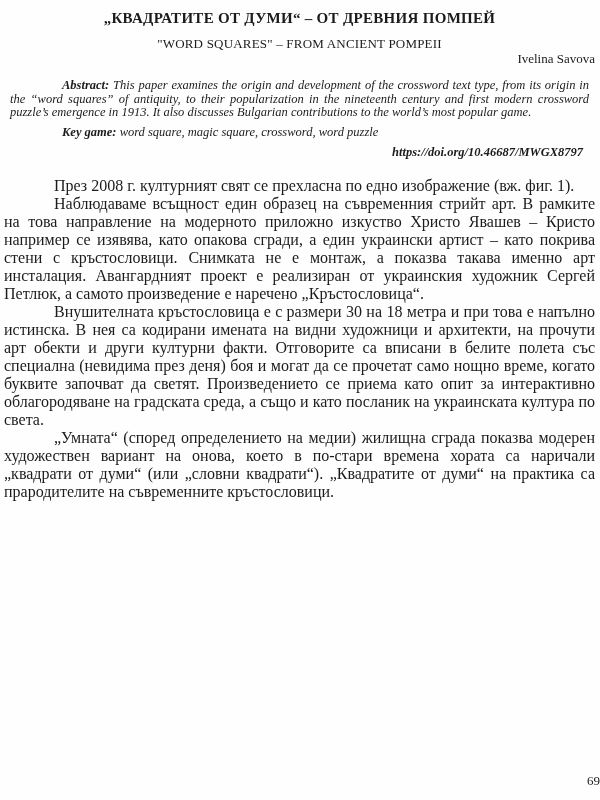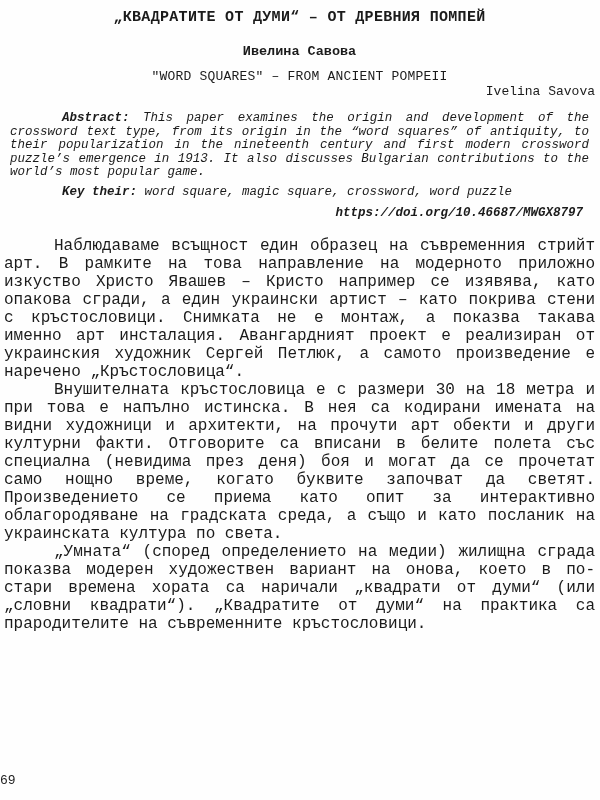--- a/index.html
+++ b/index.html
@@ -6,21 +6,21 @@
     margin: 0;
     padding: 0;
     background: #ffffff;
   }
   .page {
     position: relative;
     width: 600px;
     height: 800px;
     background: #fefefe;
     color: #1b1b1b;
-    font-family: Liberation Mono, monospace;
+    font-family: Liberation Serif, serif;
     overflow: hidden;
     box-sizing: border-box;
     padding: 9px 5px 0 4px;
   }
   .title-bg {
     margin: 0;
     text-align: center;
     font-size: 15px;
     font-weight: bold;
     line-height: 18px;
@@ -76,49 +76,49 @@
     font-size: 16px;
     line-height: 18px;
     text-align: justify;
     text-indent: 50px;
   }
   .page-number {
     position: absolute;
     bottom: 12px;
     left: 0;
     width: 100%;
-    text-align: left;
+    text-align: right;
     font-size: 13px;
     line-height: 15px;
   }
 </style>
 </head>
 <body>
 
 <div class="page">
 
   <h1 class="title-bg">
     <span>„КВАДРАТИТЕ ОТ ДУМИ“ – ОТ ДРЕВНИЯ ПОМПЕЙ</span><br>
   </h1>
 
-  <div class="author-bg">Ивелина Савова</div>
 
   <div class="title-en">
     <span>"WORD SQUARES" – FROM ANCIENT POMPEII</span><br>
   </div>
   <div class="author-en">Ivelina Savova</div>
 
   <div class="abstract-block">
     <p><span class="lbl">Abstract:</span><span> This paper examines the origin and development of the crossword text type, from its origin in the “word squares” of antiquity, to their popularization in the nineteenth century and first modern crossword puzzle’s emergence in 1913. It also discusses Bulgarian contributions to the world’s most popular game.</span></p>
-    <p><span class="lbl">Key their:</span><span> word square, magic square, crossword, word puzzle</span></p>
+    <p><span class="lbl">Key game:</span><span> word square, magic square, crossword, word puzzle</span></p>
   </div>
 
   <div class="doi-line">https://doi.org/10.46687/MWGX8797</div>
 
   <div class="body-text">
+    <p>През 2008 г. културният свят се прехласна по едно изображение (вж. фиг. 1).</p>
     <p>Наблюдаваме всъщност един образец на съвременния стрийт арт. В рамките на това направление на модерното приложно изкуство Христо Явашев – Кристо например се изявява, като опакова сгради, а един украински артист – като покрива стени с кръстословици. Снимката не е монтаж, а показва такава именно арт инсталация. Авангардният проект е реализиран от украинския художник Сергей Петлюк, а самото произведение е наречено „Кръстословица“.</p>
     <p>Внушителната кръстословица е с размери 30 на 18 метра и при това е напълно истинска. В нея са кодирани имената на видни художници и архитекти, на прочути арт обекти и други културни факти. Отговорите са вписани в белите полета със специална (невидима през деня) боя и могат да се прочетат само нощно време, когато буквите започват да светят. Произведението се приема като опит за интерактивно облагородяване на градската среда, а също и като посланик на украинската култура по света.</p>
     <p>„Умната“ (според определението на медии) жилищна сграда показва модерен художествен вариант на онова, което в по-стари времена хората са наричали „квадрати от думи“ (или „словни квадрати“). „Квадратите от думи“ на практика са прародителите на съвременните кръстословици.</p>
   </div>
 
   <div class="page-number">69</div>
 
 </div>
 
 </body></html>

